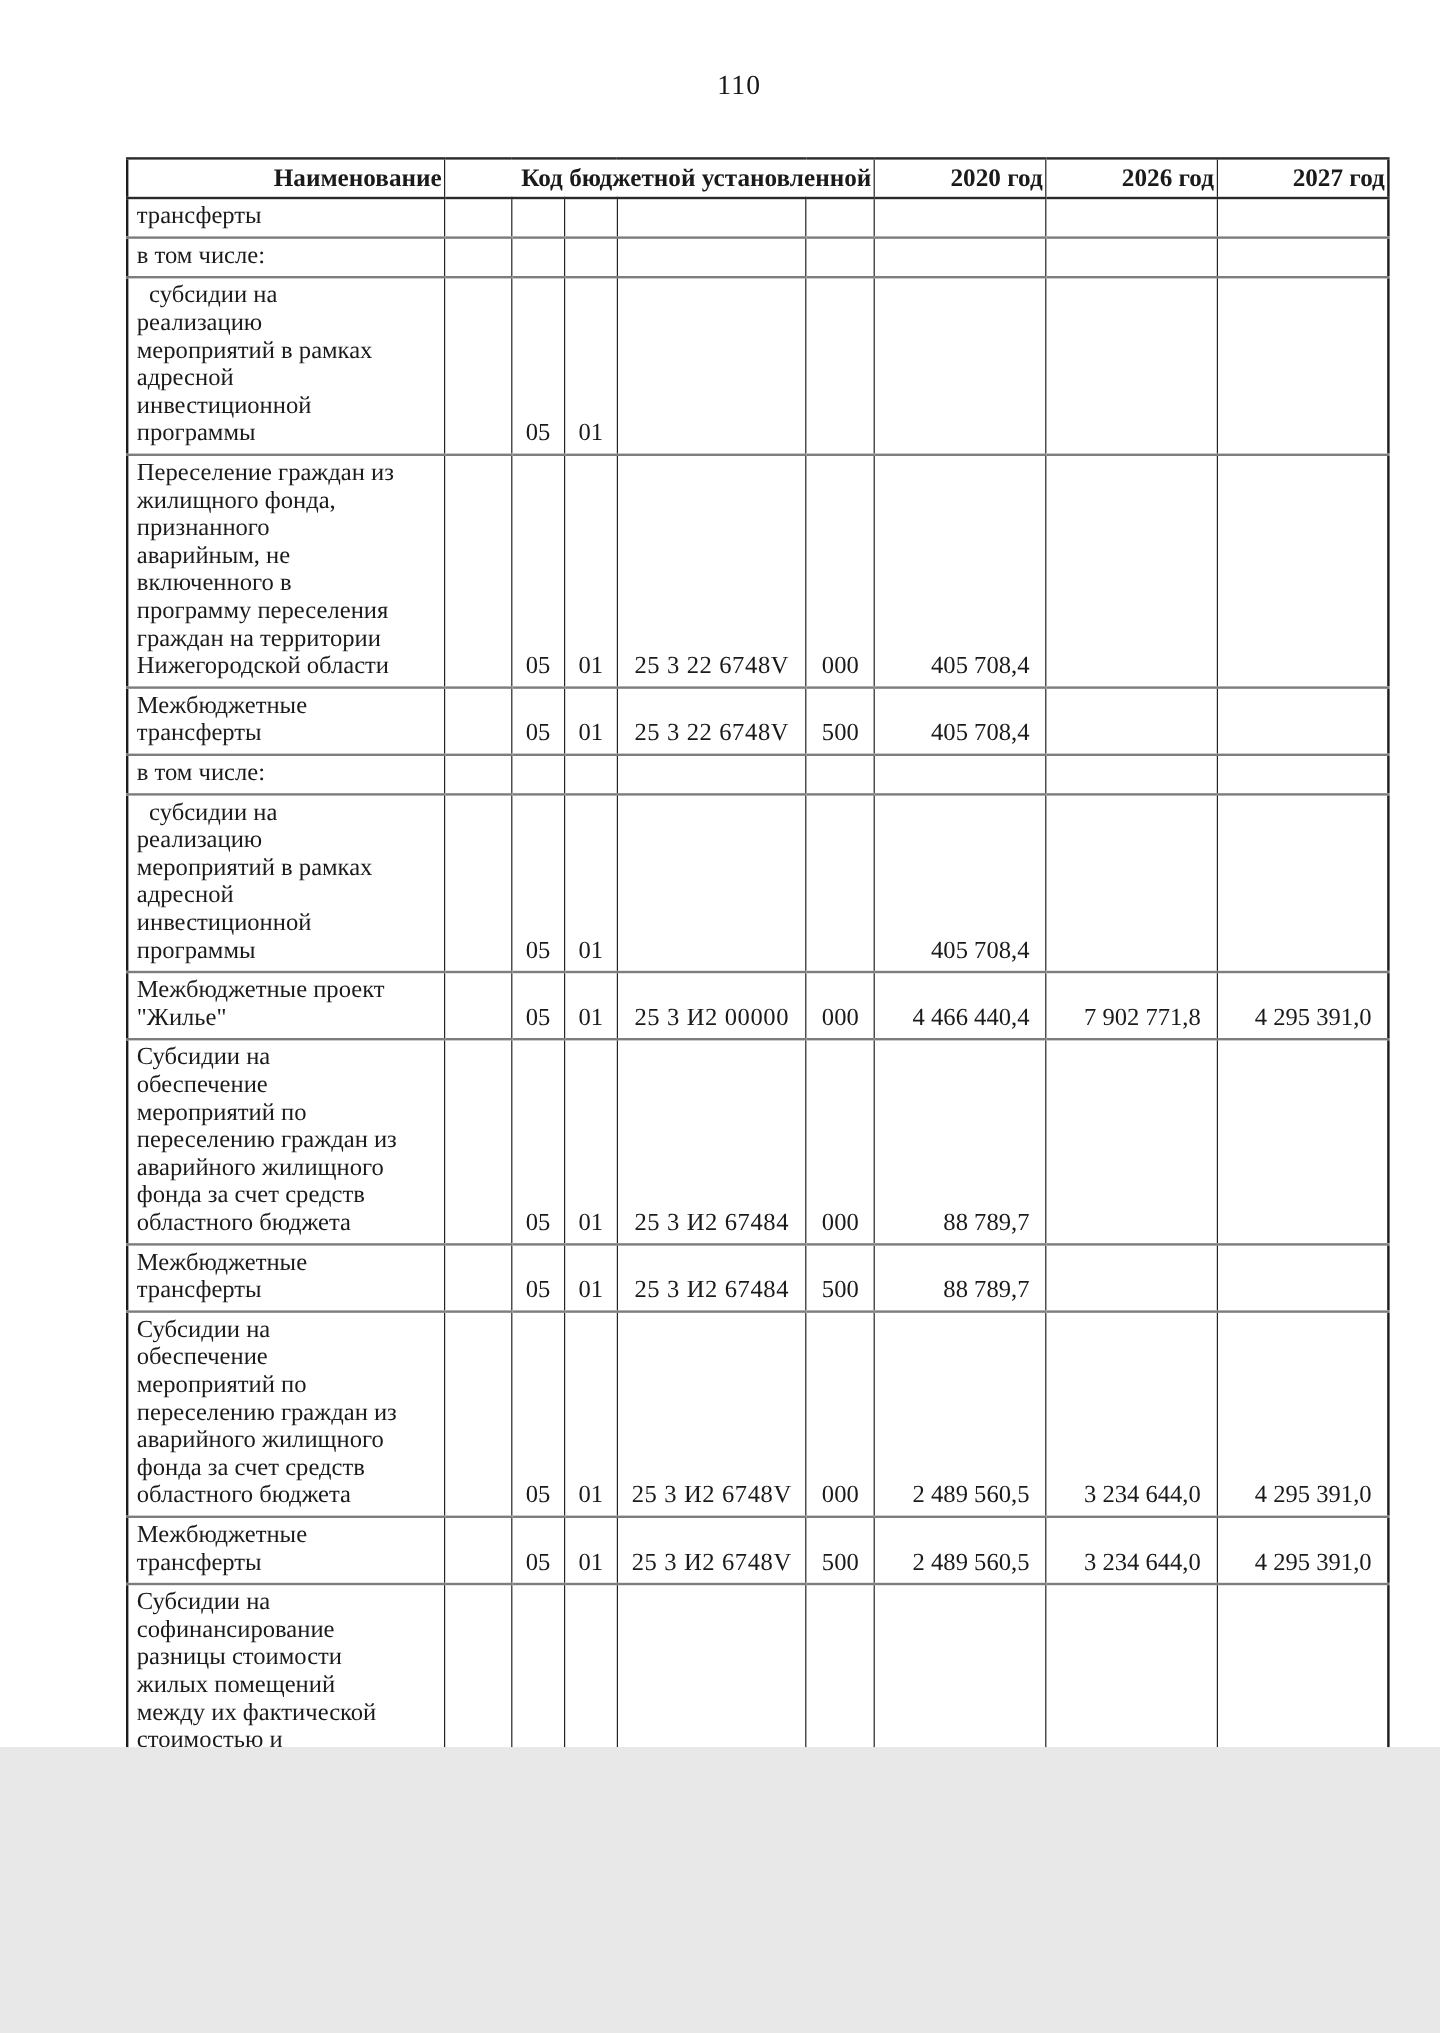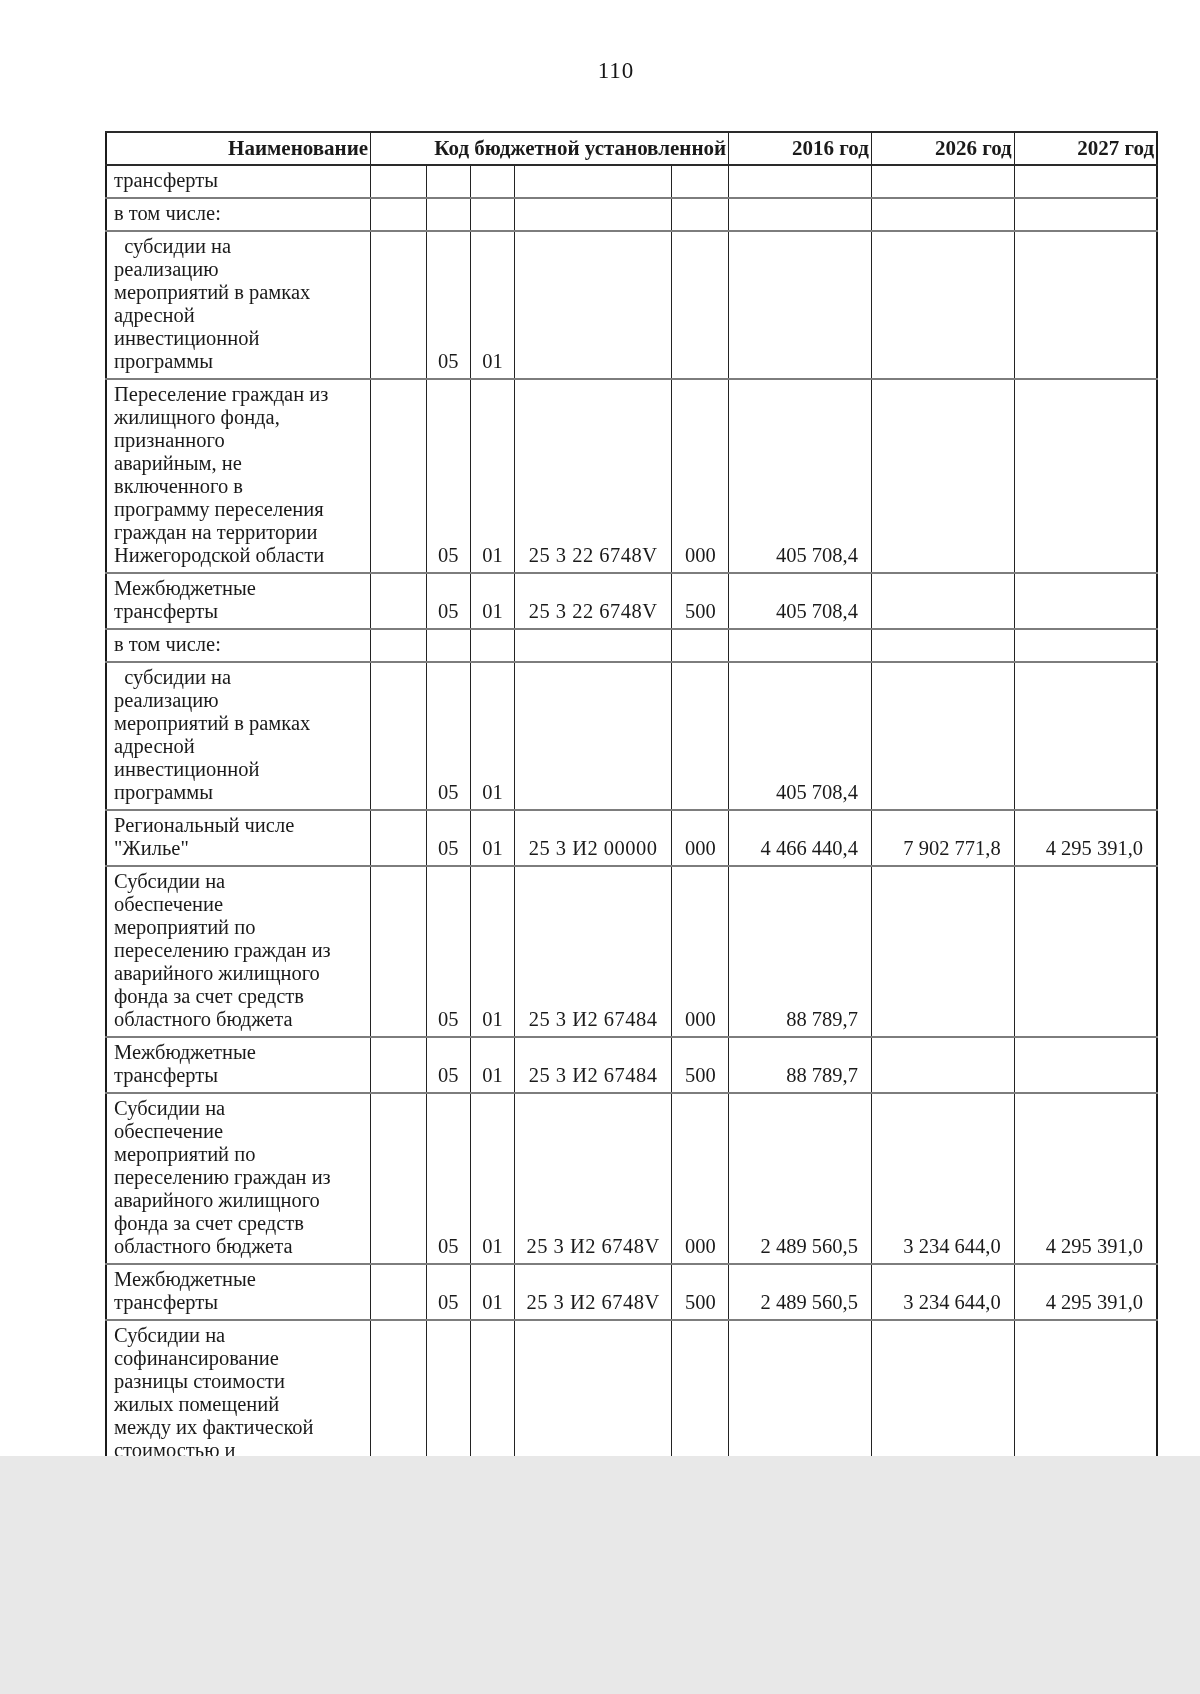--- a/index.html
+++ b/index.html
@@ -112,21 +112,21 @@
       <col class="c-code">
       <col class="c-vid">
       <col class="c-year">
       <col class="c-year">
       <col class="c-year">
     </colgroup>
     <thead>
       <tr>
         <th>Наименование</th>
         <th colspan="5">Код бюджетной установленной</th>
-        <th>2016 год</th>
+        <th>2020 год</th>
         <th>2026 год</th>
         <th>2027 год</th>
       </tr>
     </thead>
     <tbody>
         <tr>
           <td class="name">трансферты</td>
           <td class="kbk"></td>
           <td class="kbk"></td>
           <td class="kbk"></td>
@@ -214,21 +214,21 @@
           <td class="kbk"></td>
           <td class="kbk">05</td>
           <td class="kbk">01</td>
           <td class="code"></td>
           <td class="kbk"></td>
           <td class="val">405 708,4</td>
           <td class="val"></td>
           <td class="val"></td>
         </tr>
         <tr>
-          <td class="name">Региональный числе
+          <td class="name">Межбюджетные проект
 "Жилье"</td>
           <td class="kbk"></td>
           <td class="kbk">05</td>
           <td class="kbk">01</td>
           <td class="code">25 3 И2 00000</td>
           <td class="kbk">000</td>
           <td class="val">4 466 440,4</td>
           <td class="val">7 902 771,8</td>
           <td class="val">4 295 391,0</td>
         </tr>

